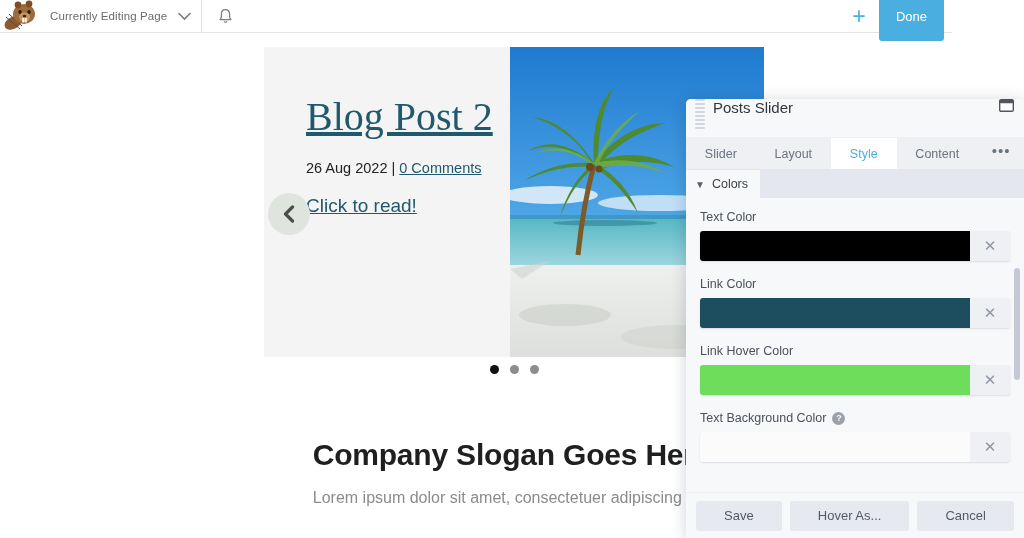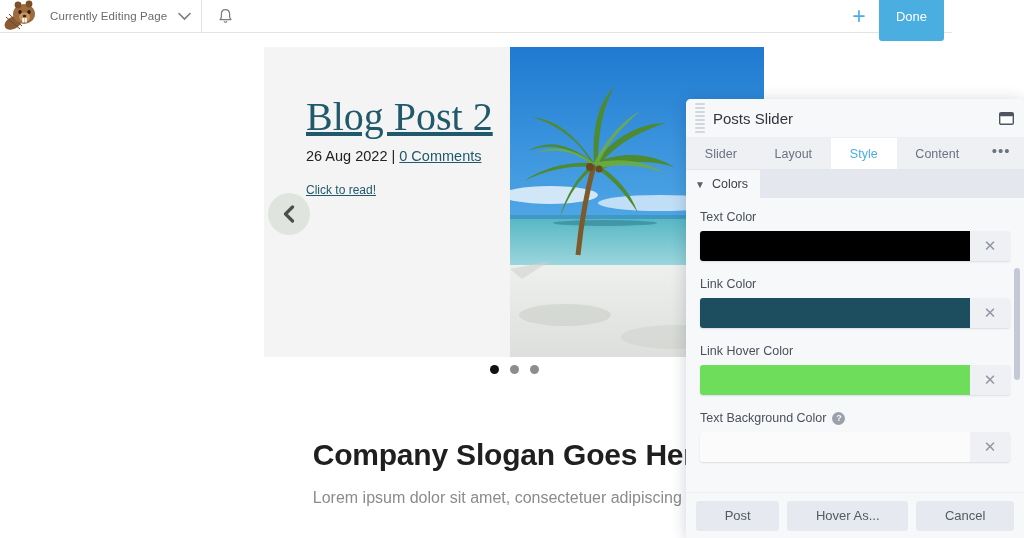--- a/index.html
+++ b/index.html
@@ -77,29 +77,29 @@
     width: 200px;
   }
   .post-title {
     font-family: "Liberation Serif", serif;
     font-size: 40px; line-height: 1.08;
     color: #20596b; text-decoration: underline;
     text-underline-offset: 2px;
     cursor: pointer; display: inline;
   }
   .post-meta {
-    margin-top: 8px; font-size: 14.5px;
+    margin-top: 20px; font-size: 14.5px;
     color: #222222; line-height: 1.42;
   }
   .post-meta a {
     color: #20596b; text-decoration: underline;
     cursor: pointer;
   }
   .post-readmore {
-    margin-top: 16px; font-size: 12px;
+    margin-top: 16px; font-size: 19px;
     color: #20596b; text-decoration: underline;
     cursor: pointer; display: inline-block;
   }
   .slider-photo {
     position: absolute; left: 246px; top: 0;
     width: 254px; height: 310px;
     overflow: hidden;
   }
   .nav-prev {
     position: absolute; left: 4px; top: 146px;
@@ -135,21 +135,21 @@
     width: 338px; height: 439px;
     background: #f7f8fa;
     border-radius: 5px 5px 0 0;
     box-shadow: 0 2px 16px rgba(20,30,60,.20);
     overflow: hidden; z-index: 60;
     display: flex; flex-direction: column;
   }
   .panel-head {
     position: relative; height: 39px; flex: 0 0 39px;
     background: #f7f8fa;
-    display: flex; align-items: center;
+    display: flex; align-items: flex-start;
     border-bottom: 1px solid #eceef2;
   }
   .grip {
     width: 18px; height: 30px; margin-left: 5px;
     display: flex; flex-direction: column; justify-content: center;
     gap: 2px; cursor: move; padding: 0 4px;
   }
   .grip i { display: block; height: 2px; background: #d3d8e0; border-radius: 1px; }
   .panel-title {
     font-size: 15px; color: #31363d; margin-left: 4px;
@@ -444,17 +444,17 @@
         <div class="swatch empty"></div>
         <div class="clear-btn">✕</div>
       </div>
     </div>
 
 
     <div class="panel-scrollbar"></div>
   </div>
 
   <div class="panel-foot">
-    <button class="foot-btn">Post</button>
+    <button class="foot-btn">Save</button>
     <button class="foot-btn">Hover As...</button>
     <button class="foot-btn">Cancel</button>
   </div>
 </div>
 
 </body></html>

